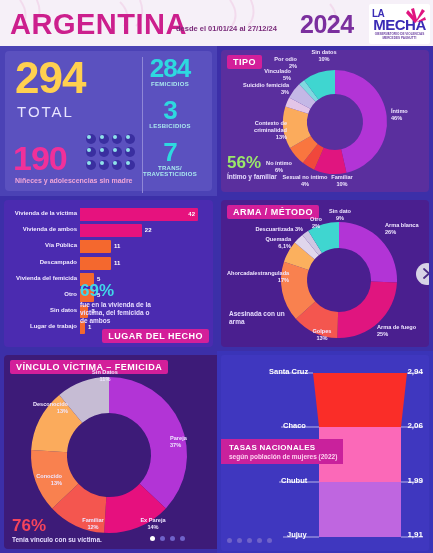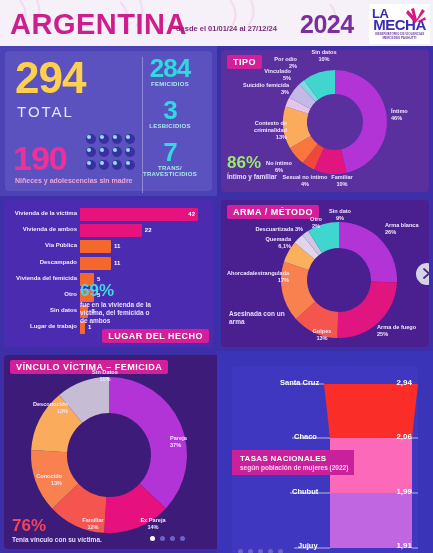--- a/index.html
+++ b/index.html
@@ -32,21 +32,21 @@
   .hdr-year {
     position:absolute; left:300px; top:10px;
     font-size:25px; font-weight:bold; color:#7b2f9e; letter-spacing:-.5px;
   }
   .logo {
     position:absolute; right:3px; top:4px;
     width:61px; height:40px; background:#ffffff;
     border-radius:2px; padding:2px 3px;
     display:flex; flex-direction:column; align-items:center; justify-content:center;
   }
-  .logo-la { font-size:13px; font-weight:bold; color:#3a2bb5; line-height:11px; letter-spacing:-.5px; align-self:flex-start;}
+  .logo-la { font-size:10px; font-weight:bold; color:#3a2bb5; line-height:11px; letter-spacing:-.5px; align-self:flex-start;}
   .logo-mecha { font-size:15px; font-weight:bold; color:#3a2bb5; line-height:12px; letter-spacing:-.5px;}
   .logo-sub { font-size:3.1px; color:#6a3fa0; text-align:center; line-height:4px; font-weight:bold; margin-top:1px;}
   .logo-spark { position:absolute; right:4px; top:3px; width:22px; height:16px; }
 
   
   .grid { position:relative; width:433px; height:507px; }
   .panel { position:absolute; }
 
   
   #p-stats { left:0; top:0; width:217px; height:150px; background:#4b42b5; padding:5px; }
@@ -65,21 +65,21 @@
   .cp { background:#3c2fa8; padding:4px; }
   .cp .inner { width:100%; height:100%; background:#50309a; border-radius:4px; position:relative; overflow:hidden;}
   #p-tipo { left:217px; top:0; width:216px; height:150px; }
   #p-tipo .inner { background:#5a2f9e; }
   #p-bars { left:0; top:150px; width:217px; height:155px; }
   #p-bars .inner { background:#4b2bb0; }
   #p-arma { left:217px; top:150px; width:216px; height:155px; }
   #p-arma .inner { background:#4a1f8f; }
   #p-vinc { left:0; top:305px; width:238px; height:202px; }
   #p-vinc .inner { background:#3d1b78; }
-  #p-tasas { left:217px; top:305px; width:216px; height:202px; background:#3a34b8; padding:15px;}
+  #p-tasas { left:217px; top:305px; width:216px; height:202px; background:#3a34b8; padding:4px;}
   #p-tasas .inner { background:#3f37bf; border-radius:3px; position:relative; overflow:hidden;}
 
   .tag {
     position:absolute; background:#d31f9a; color:#fff;
     font-size:9px; font-weight:bold; letter-spacing:.5px;
     padding:2px 6px; border-radius:2px;
   }
   .tag.top { left:6px; top:5px; }
   .tag.br { right:4px; bottom:4px; }
 
@@ -247,21 +247,21 @@
         <div class="dlabel l" style="left:28px; top:18px; width:42px;">
           <span>Vinculado</span><br><span>5%</span>
         </div>
         <div class="dlabel l" style="left:44px; top:6px; width:32px;">
           <span>Por odio</span><br><span>2%</span>
         </div>
         <div class="dlabel" style="left:84px; top:-1px; width:38px;">
           <span>Sin datos</span><br><span>10%</span>
         </div>
         <div class="pct" style="left:6px; top:104px; color:#9be86a;">
-          <span class="num">86%</span>
+          <span class="num">56%</span>
           <span class="cap">Íntimo y familiar</span>
         </div>
       </div>
     </div>
 
     <div class="panel cp" id="p-bars">
       <div class="inner">
         <div id="bars-area" style="position:absolute; left:76px; top:8px; width:128px; height:128px;">
             <div class="barrow" style="left: 0px; top: 0px;">
               <span class="barname">Vivienda de la víctima</span>

